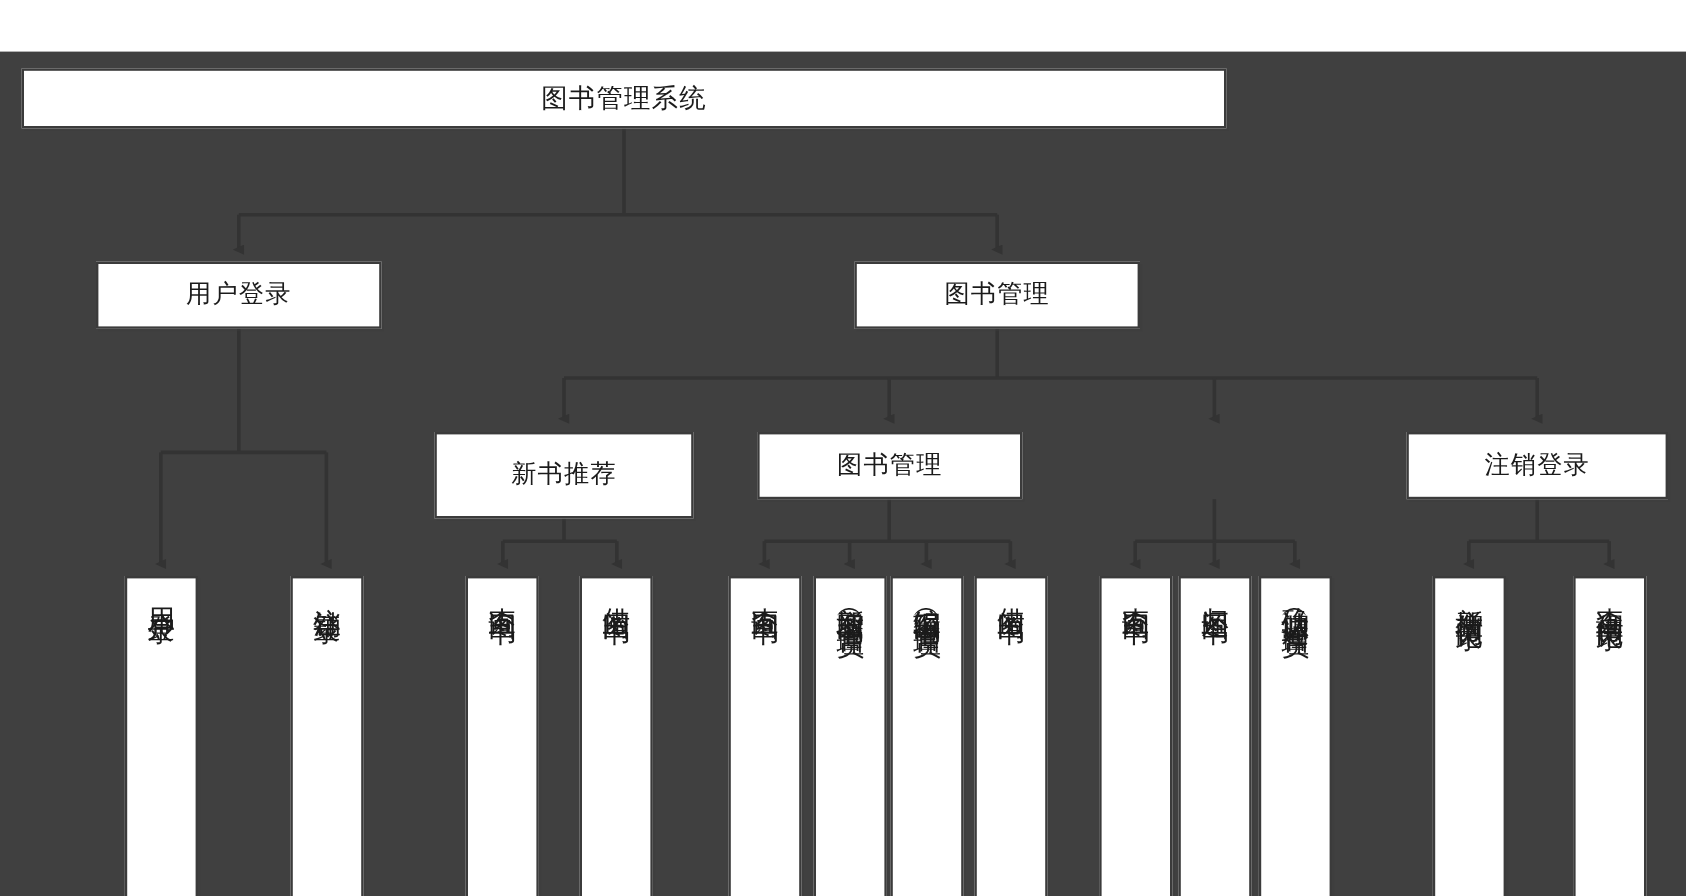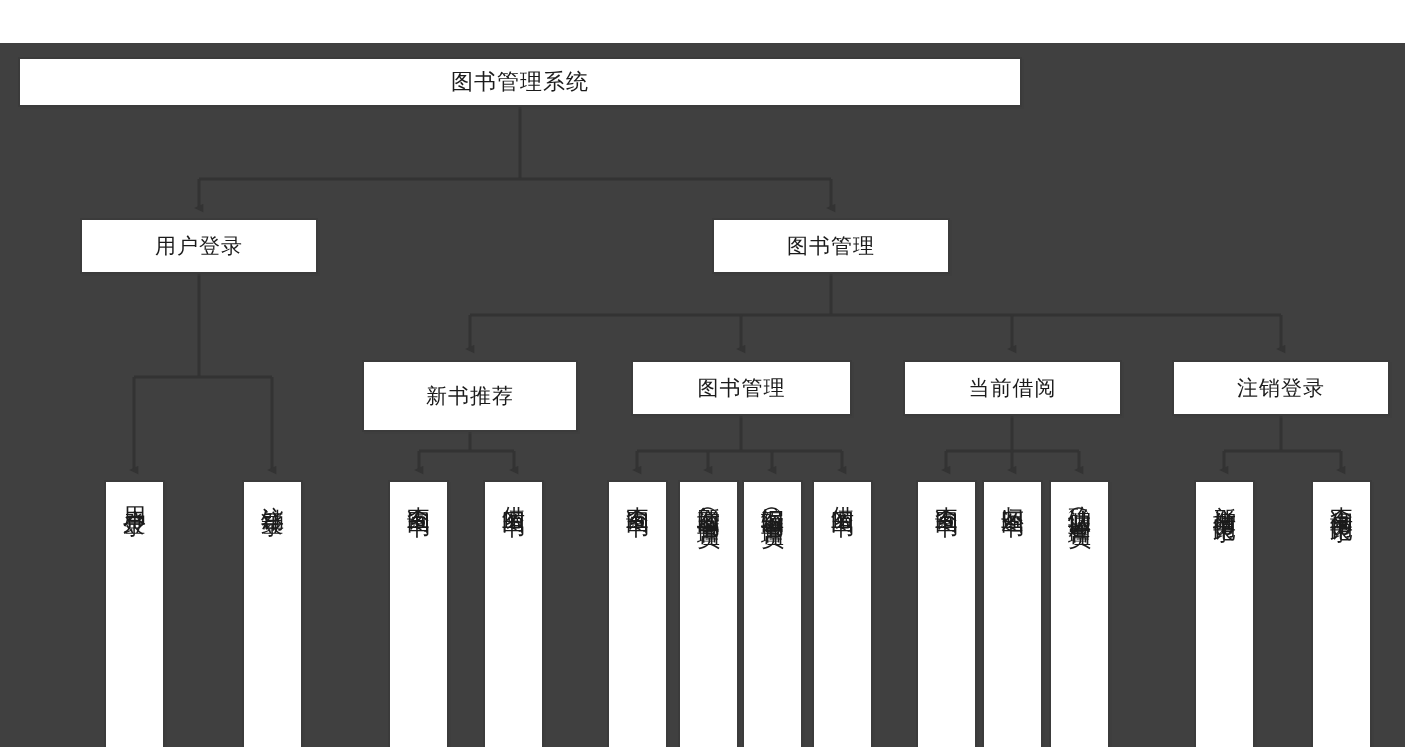--- a/index.html
+++ b/index.html
@@ -138,23 +138,20 @@
   <div class="node horizontal" style="left:712px; top:175px; width:238px; height:56px;">
     <span class="node-label">图书管理</span>
   </div>
 
   <div class="node horizontal" style="left:362px; top:317px; width:216px; height:72px;">
     <span class="node-label">新书推荐</span>
   </div>
   <div class="node horizontal" style="left:631px; top:317px; width:221px; height:56px;">
     <span class="node-label">图书管理</span>
   </div>
-  <div class="node horizontal" style="left:903px; top:317px; width:219px; height:56px;">
-    <span class="node-label">当前借阅</span>
-  </div>
   <div class="node horizontal" style="left:1172px; top:317px; width:218px; height:56px;">
     <span class="node-label">注销登录</span>
   </div>
 
   <div class="node vertical" style="left:104px; top:437px; width:61px; height:298px;">
     <span class="node-label">用户登录</span>
   </div>
   <div class="node vertical" style="left:242px; top:437px; width:61px; height:298px;">
     <span class="node-label">注销登录</span>
   </div>

